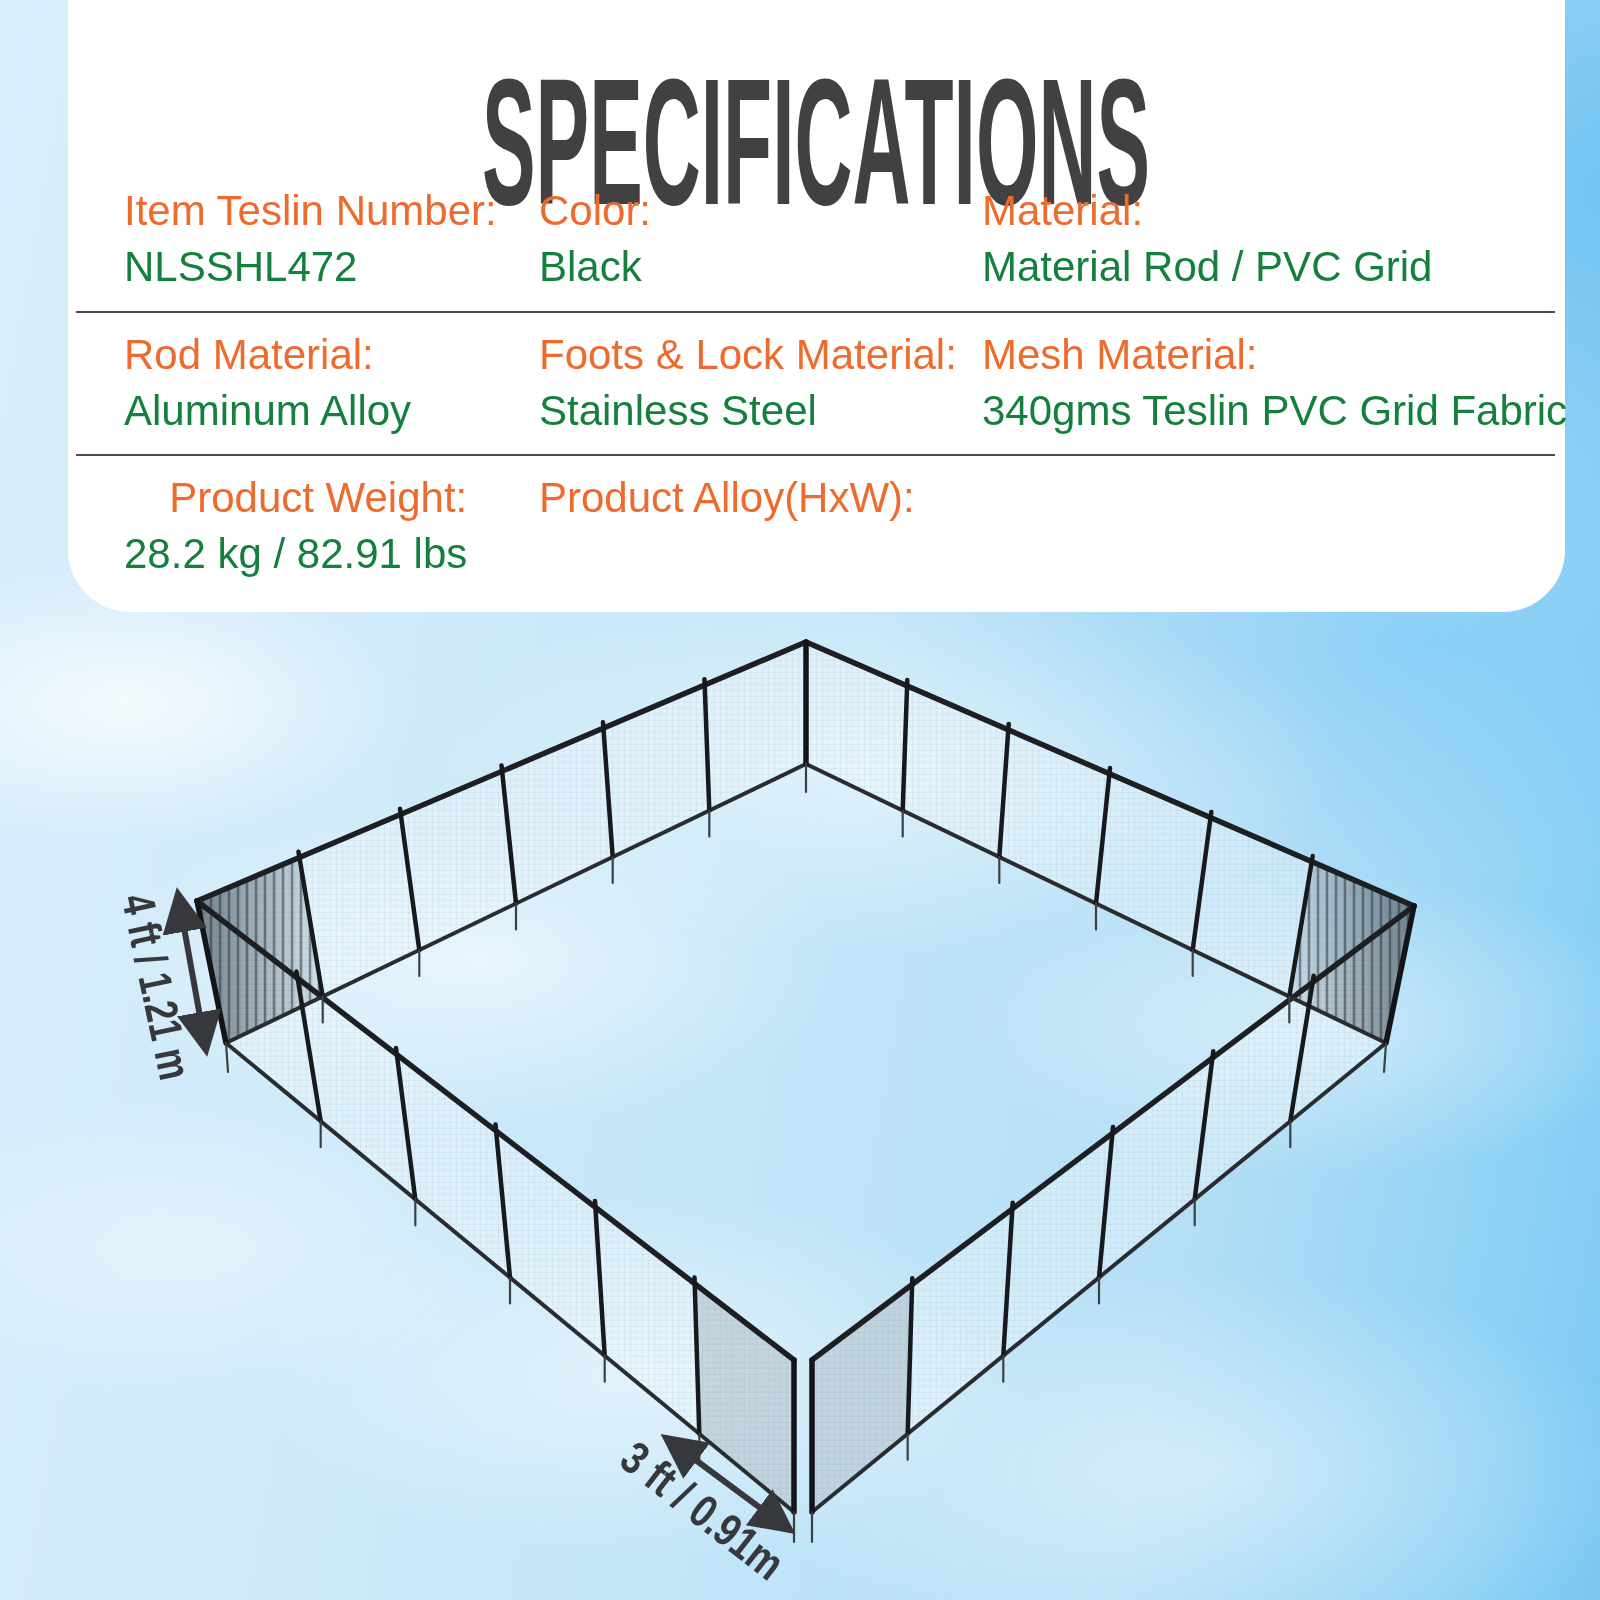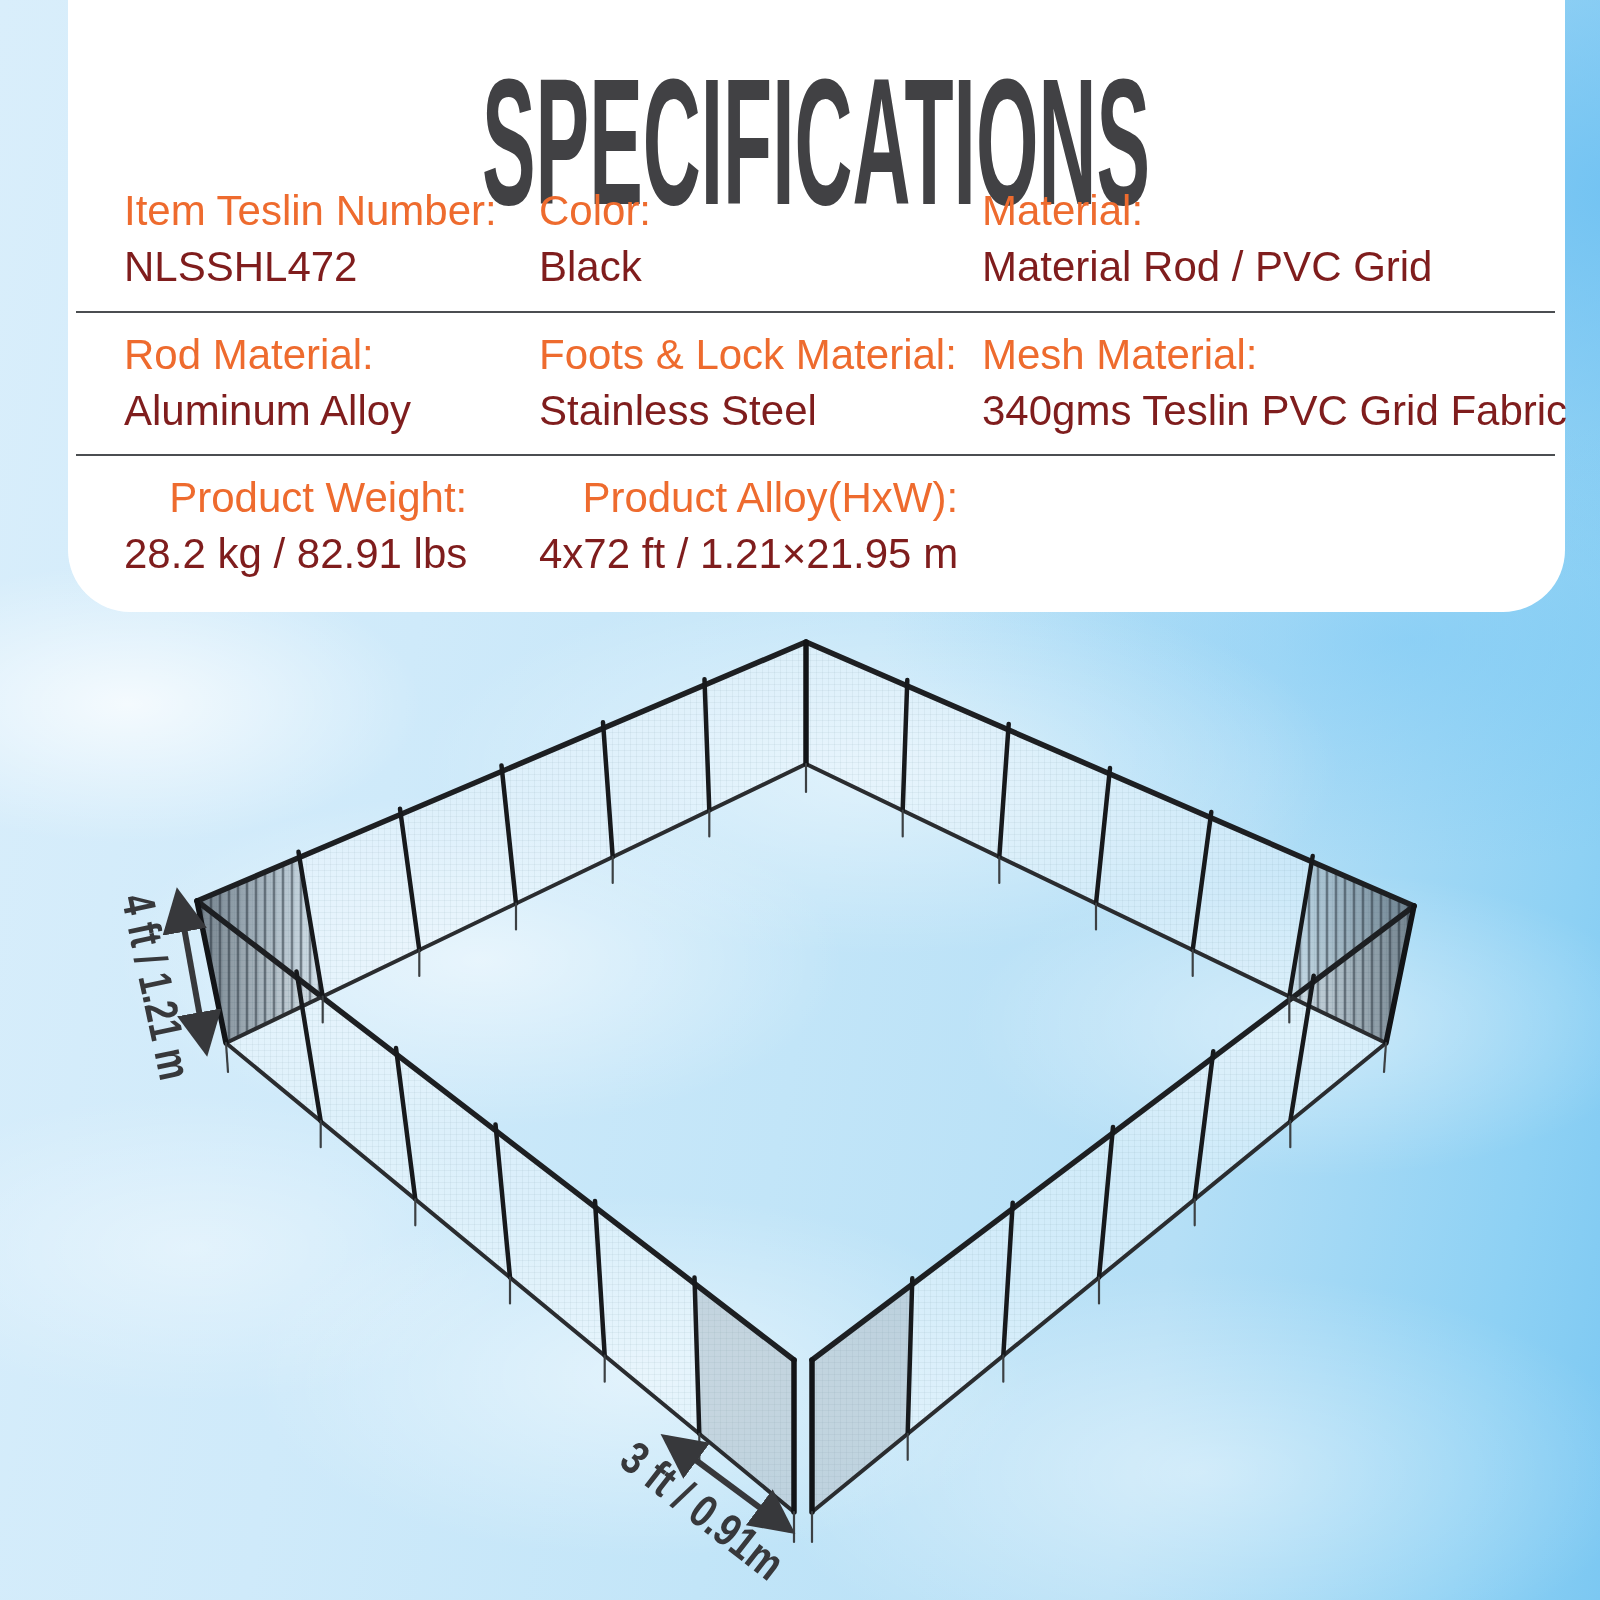--- a/index.html
+++ b/index.html
@@ -27,21 +27,21 @@
   .panel{
     position:absolute;left:52px;top:0;width:1497px;height:612px;
     background:#ffffff;border-radius:0 0 62px 62px;margin-left:16px;
   }
   .title-svg{position:absolute;left:0;top:56px;width:1497px;height:170px;display:block;}
   .title-svg text{
     font-family:"Liberation Sans",sans-serif;font-weight:bold;fill:#414144;
   }
   .cell{position:absolute;white-space:nowrap;}
   .cell .label{font-size:42px;line-height:50px;color:#ee6b2e;}
-  .cell .value{font-size:42px;line-height:50px;color:#7f1d1d;margin-top:6px;}
+  .cell .value{font-size:42px;line-height:50px;color:#15803d;margin-top:6px;}
   .sep{position:absolute;left:8px;right:10px;height:2px;background:#4b4e51;}
   
   .c1{left:56px;} .c2{left:471px;} .c3{left:914px;}
   .r1{top:186px;} .r2{top:330px;} .r3{top:473px;text-align:right;}
   .sep1{top:311px;} .sep2{top:454px;}
   
   .fence-svg{position:absolute;inset:0;width:1600px;height:1600px;display:block;}
   .dim-text{
     font-family:"Liberation Sans",sans-serif;font-weight:bold;font-size:46px;fill:#37383b;
   }
@@ -86,21 +86,20 @@
   </div>
 
   <div class="sep sep2"></div>
 
   <div class="cell c1 r3">
     <div class="label">Product Weight:</div>
     <div class="value">28.2 kg / 82.91 lbs</div>
   </div>
   <div class="cell c2 r3">
     <div class="label">Product Alloy(HxW):</div>
-    <div class="value">4x72 ft / 1.21×21.95 m</div>
   </div>
 </div>
 
 <svg class="fence-svg" viewBox="0 0 1600 1600">
   <defs>
     <pattern id="mesh" width="6" height="6" patternUnits="userSpaceOnUse">
       <path d="M0 0H6M0 0V6" stroke="rgba(105,135,152,0.22)" stroke-width="0.8" fill="none"></path>
     </pattern>
     <pattern id="stripes" width="9" height="9" patternUnits="userSpaceOnUse">
       <path d="M4 0V9" stroke="rgba(35,46,55,0.50)" stroke-width="2.6" fill="none"></path>

